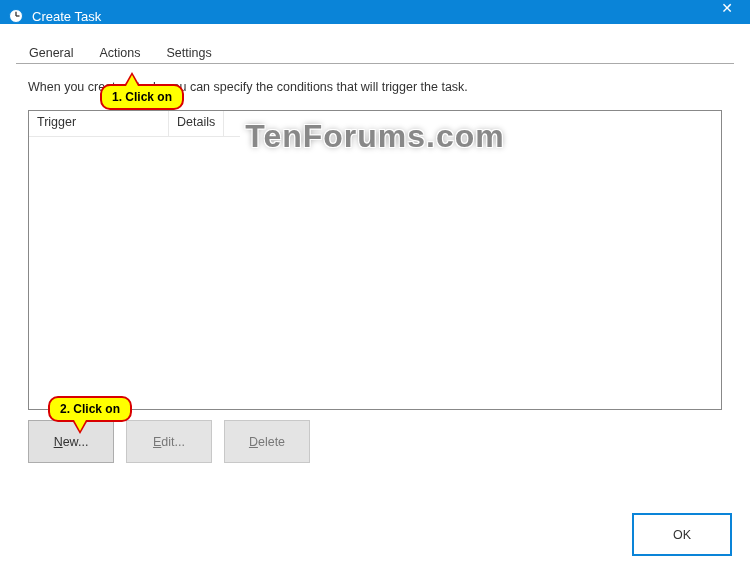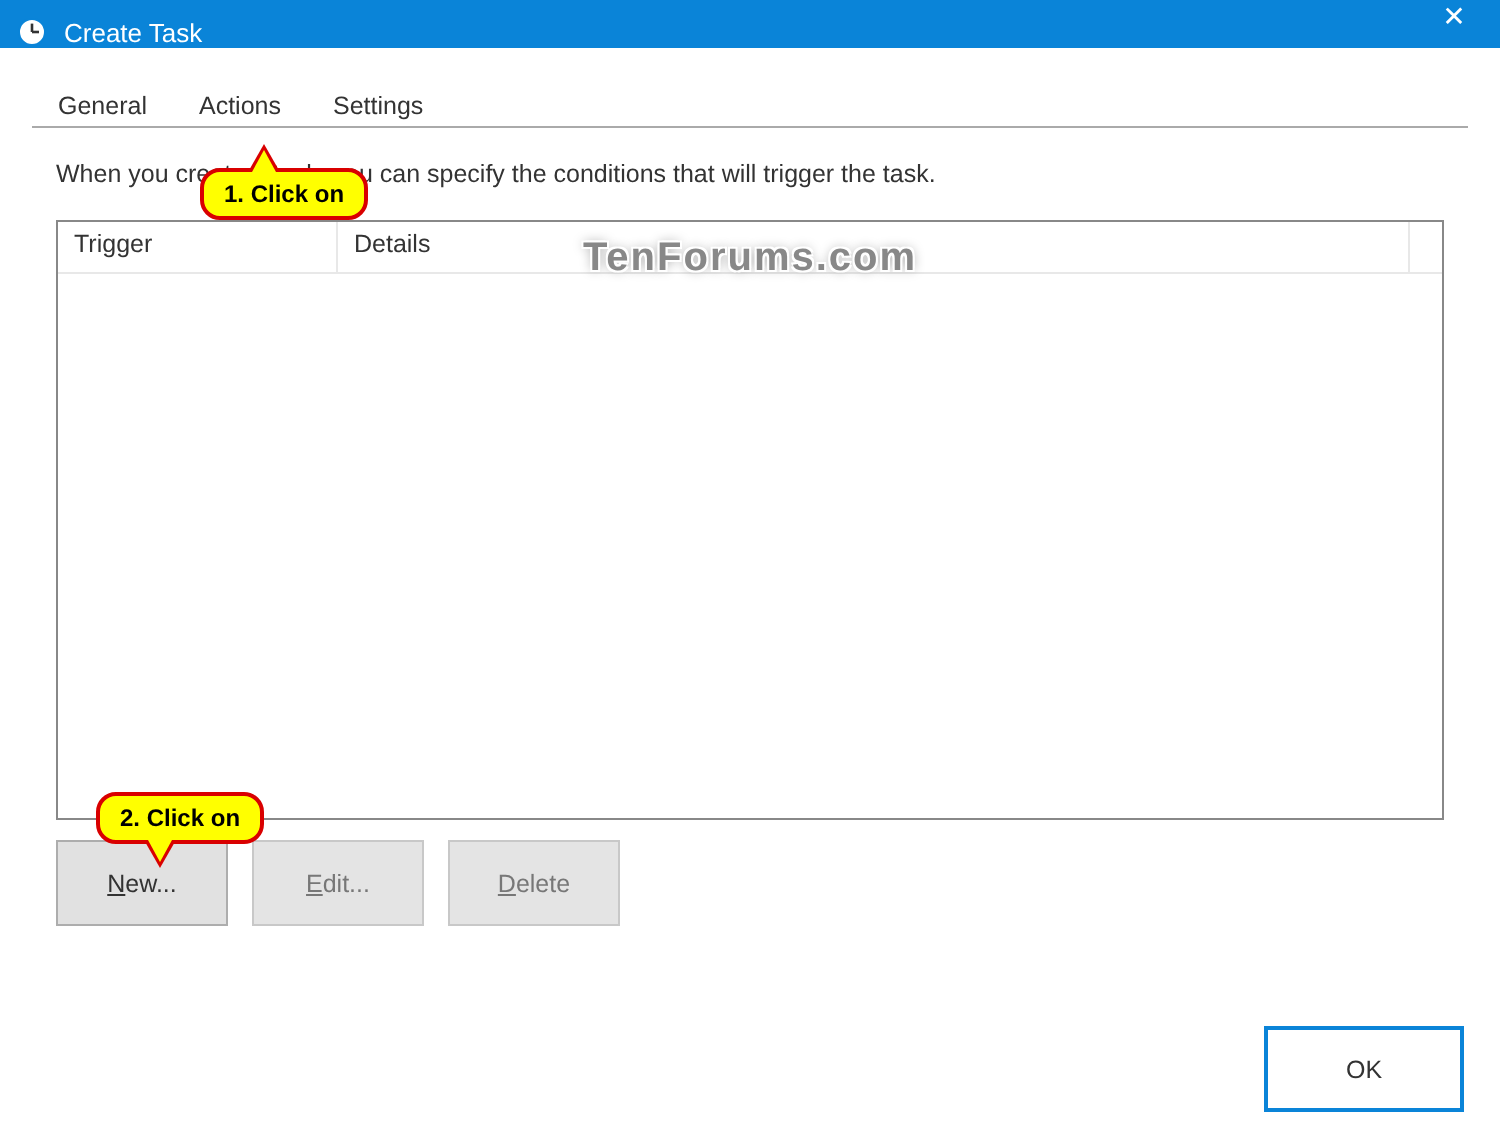--- a/index.html
+++ b/index.html
@@ -82,21 +82,21 @@
     color:#333;
     font-size:12.5px;
     margin-bottom:16px;
   }
   
   .listview {
     border:1px solid #888;
     height: 300px;
     background:#fff;
     display:flex;
-    flex-direction:column;
+    flex-direction:row;
   }
   .lv-header {
     display:flex;
     height:26px;
     border-bottom:1px solid #e8e8e8;
     background:#fff;
     font-size:12.5px;
     color:#333;
   }
   .lv-col {
@@ -190,21 +190,21 @@
     border-left:6px solid transparent;
     border-right:6px solid transparent;
     border-top:11px solid #ffff00;
   }
   
   .watermark {
     position:absolute;
     top:118px;
     left:0; right:0;
     text-align:center;
-    font-size:20px;
+    font-size:32px;
     font-weight:bold;
     font-family: Arial, sans-serif;
     letter-spacing:1px;
     color:#888;
     text-shadow:
       -1px -1px 0 #fff, 1px -1px 0 #fff,
       -1px 1px 0 #fff, 1px 1px 0 #fff,
       0 0 6px rgba(0,0,0,0.4);
     pointer-events:none;
     z-index:15;

